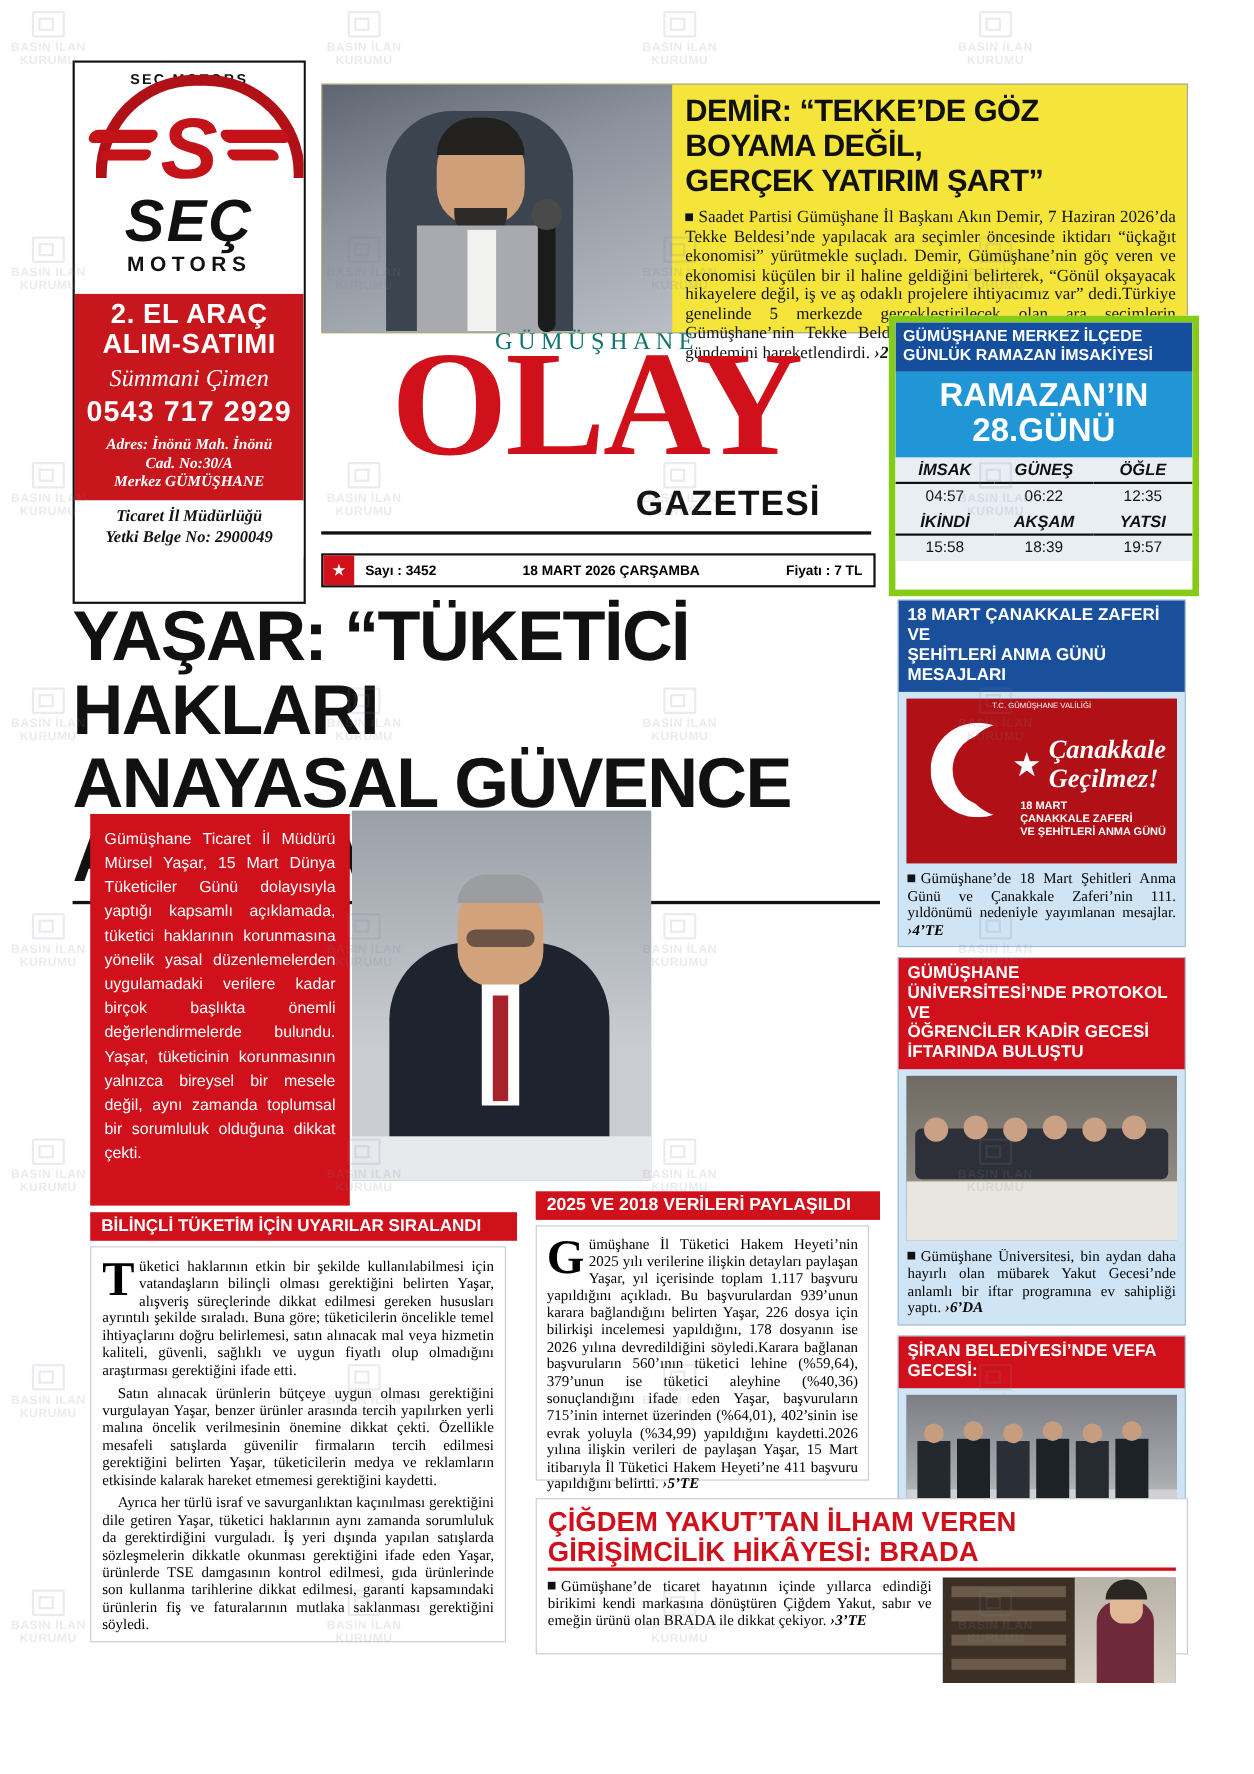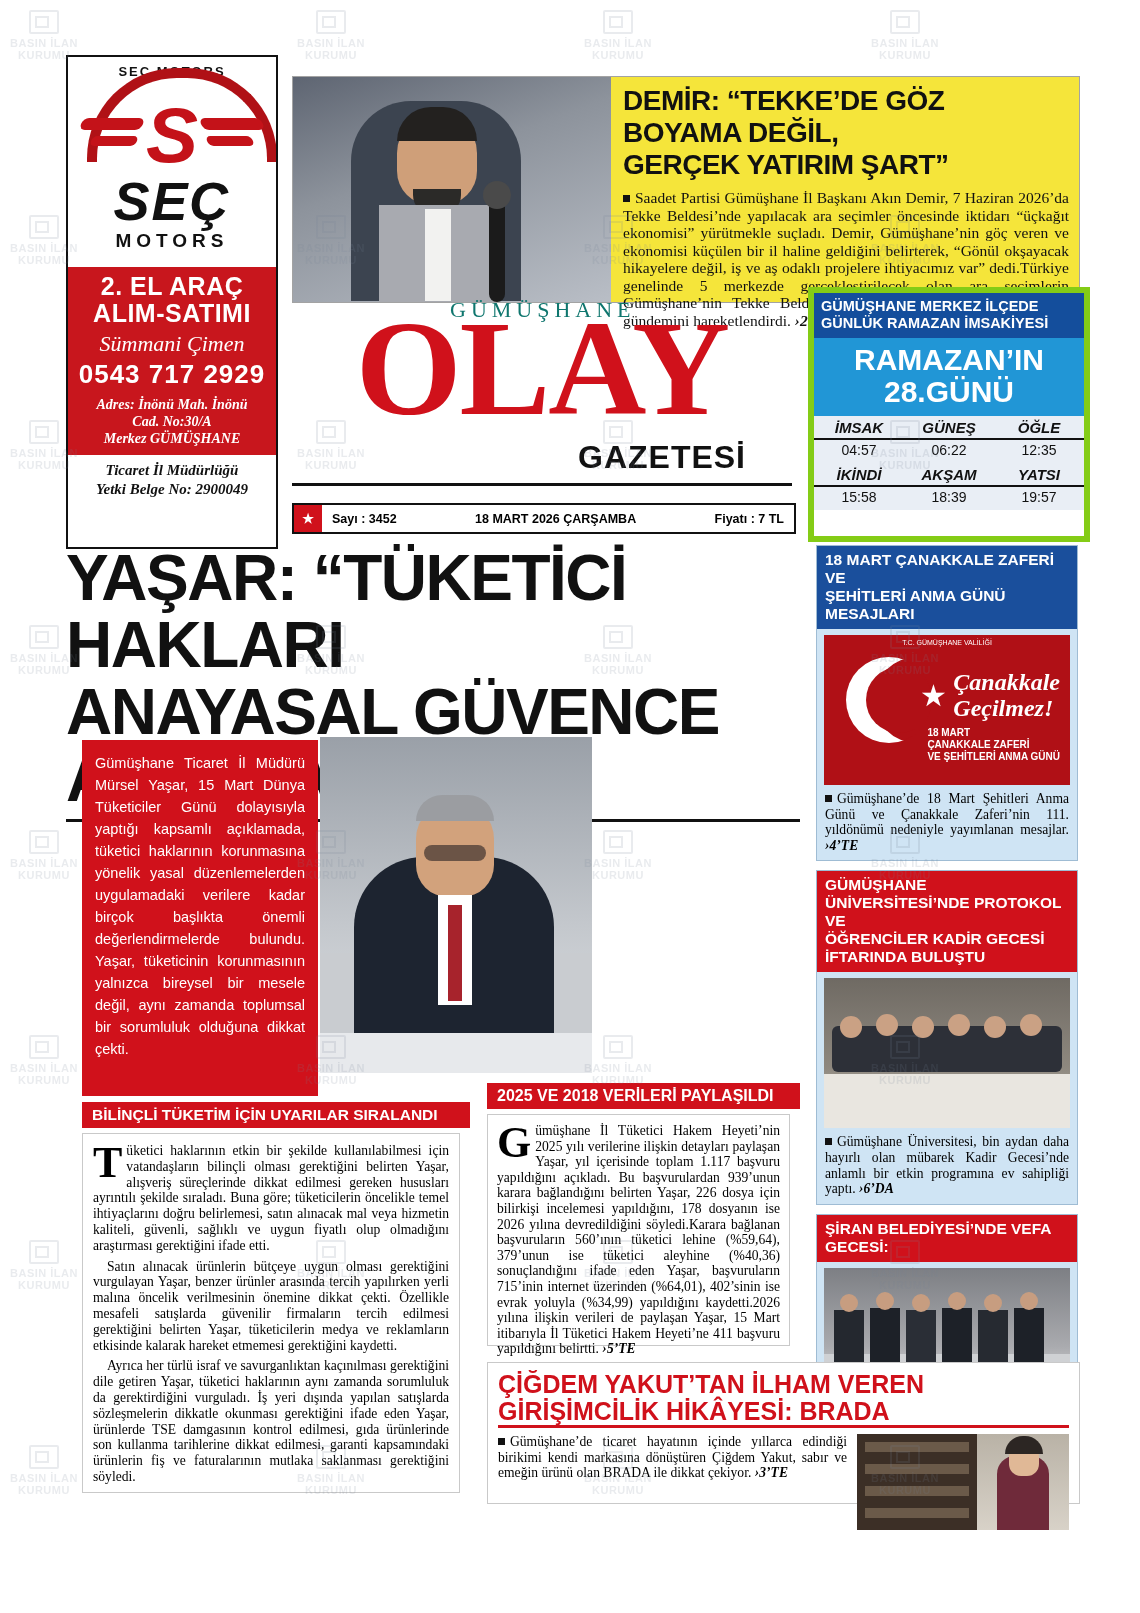--- a/index.html
+++ b/index.html
@@ -361,21 +361,21 @@
         <div class="ph-inner" style="background:linear-gradient(180deg,#6f6a63 0%,#8e887f 60%,#c7c2ba 100%);"></div>
         <div style="position:absolute;left:0;bottom:0;width:100%;height:54px;background:#e9e6e0;"></div>
         <div style="position:absolute;left:8px;top:48px;width:230px;height:46px;background:#2d3038;border-radius:6px;"></div>
         <div style="position:absolute;left:16px;top:38px;width:22px;height:22px;background:#caa184;border-radius:50%;"></div>
         <div style="position:absolute;left:52px;top:36px;width:22px;height:22px;background:#caa184;border-radius:50%;"></div>
         <div style="position:absolute;left:88px;top:38px;width:22px;height:22px;background:#caa184;border-radius:50%;"></div>
         <div style="position:absolute;left:124px;top:36px;width:22px;height:22px;background:#caa184;border-radius:50%;"></div>
         <div style="position:absolute;left:160px;top:38px;width:22px;height:22px;background:#caa184;border-radius:50%;"></div>
         <div style="position:absolute;left:196px;top:36px;width:22px;height:22px;background:#caa184;border-radius:50%;"></div>
       </div>
-      <div class="rtext"><span class="sq"></span><span>Gümüşhane Üniversitesi, bin aydan daha hayırlı olan mübarek Kadir Gecesi’nde anlamlı bir etkin programına ev sahipliği yaptı.</span> <span class="ref">›6’DA</span></div>
+      <div class="rtext"><span class="sq"></span><span>Gümüşhane Üniversitesi, bin aydan daha hayırlı olan mübarek Yakut Gecesi’nde anlamlı bir iftar programına ev sahipliği yaptı.</span> <span class="ref">›6’DA</span></div>
     </div>
 
     <div class="rblock">
       <div class="rhdr">
         <div>ŞİRAN BELEDİYESİ’NDE VEFA GECESİ:</div>
       </div>
       <div class="rphoto" style="height:120px">
         <div class="ph-inner" style="background:linear-gradient(180deg,#7d7f84 0%,#a9aaae 65%,#d7d8da 100%);"></div>
         <div style="position:absolute;left:0;bottom:0;width:100%;height:34px;background:#cfd1d4;"></div>
         <div style="position:absolute;left:10px;top:42px;width:30px;height:62px;background:#24282f;"></div>

